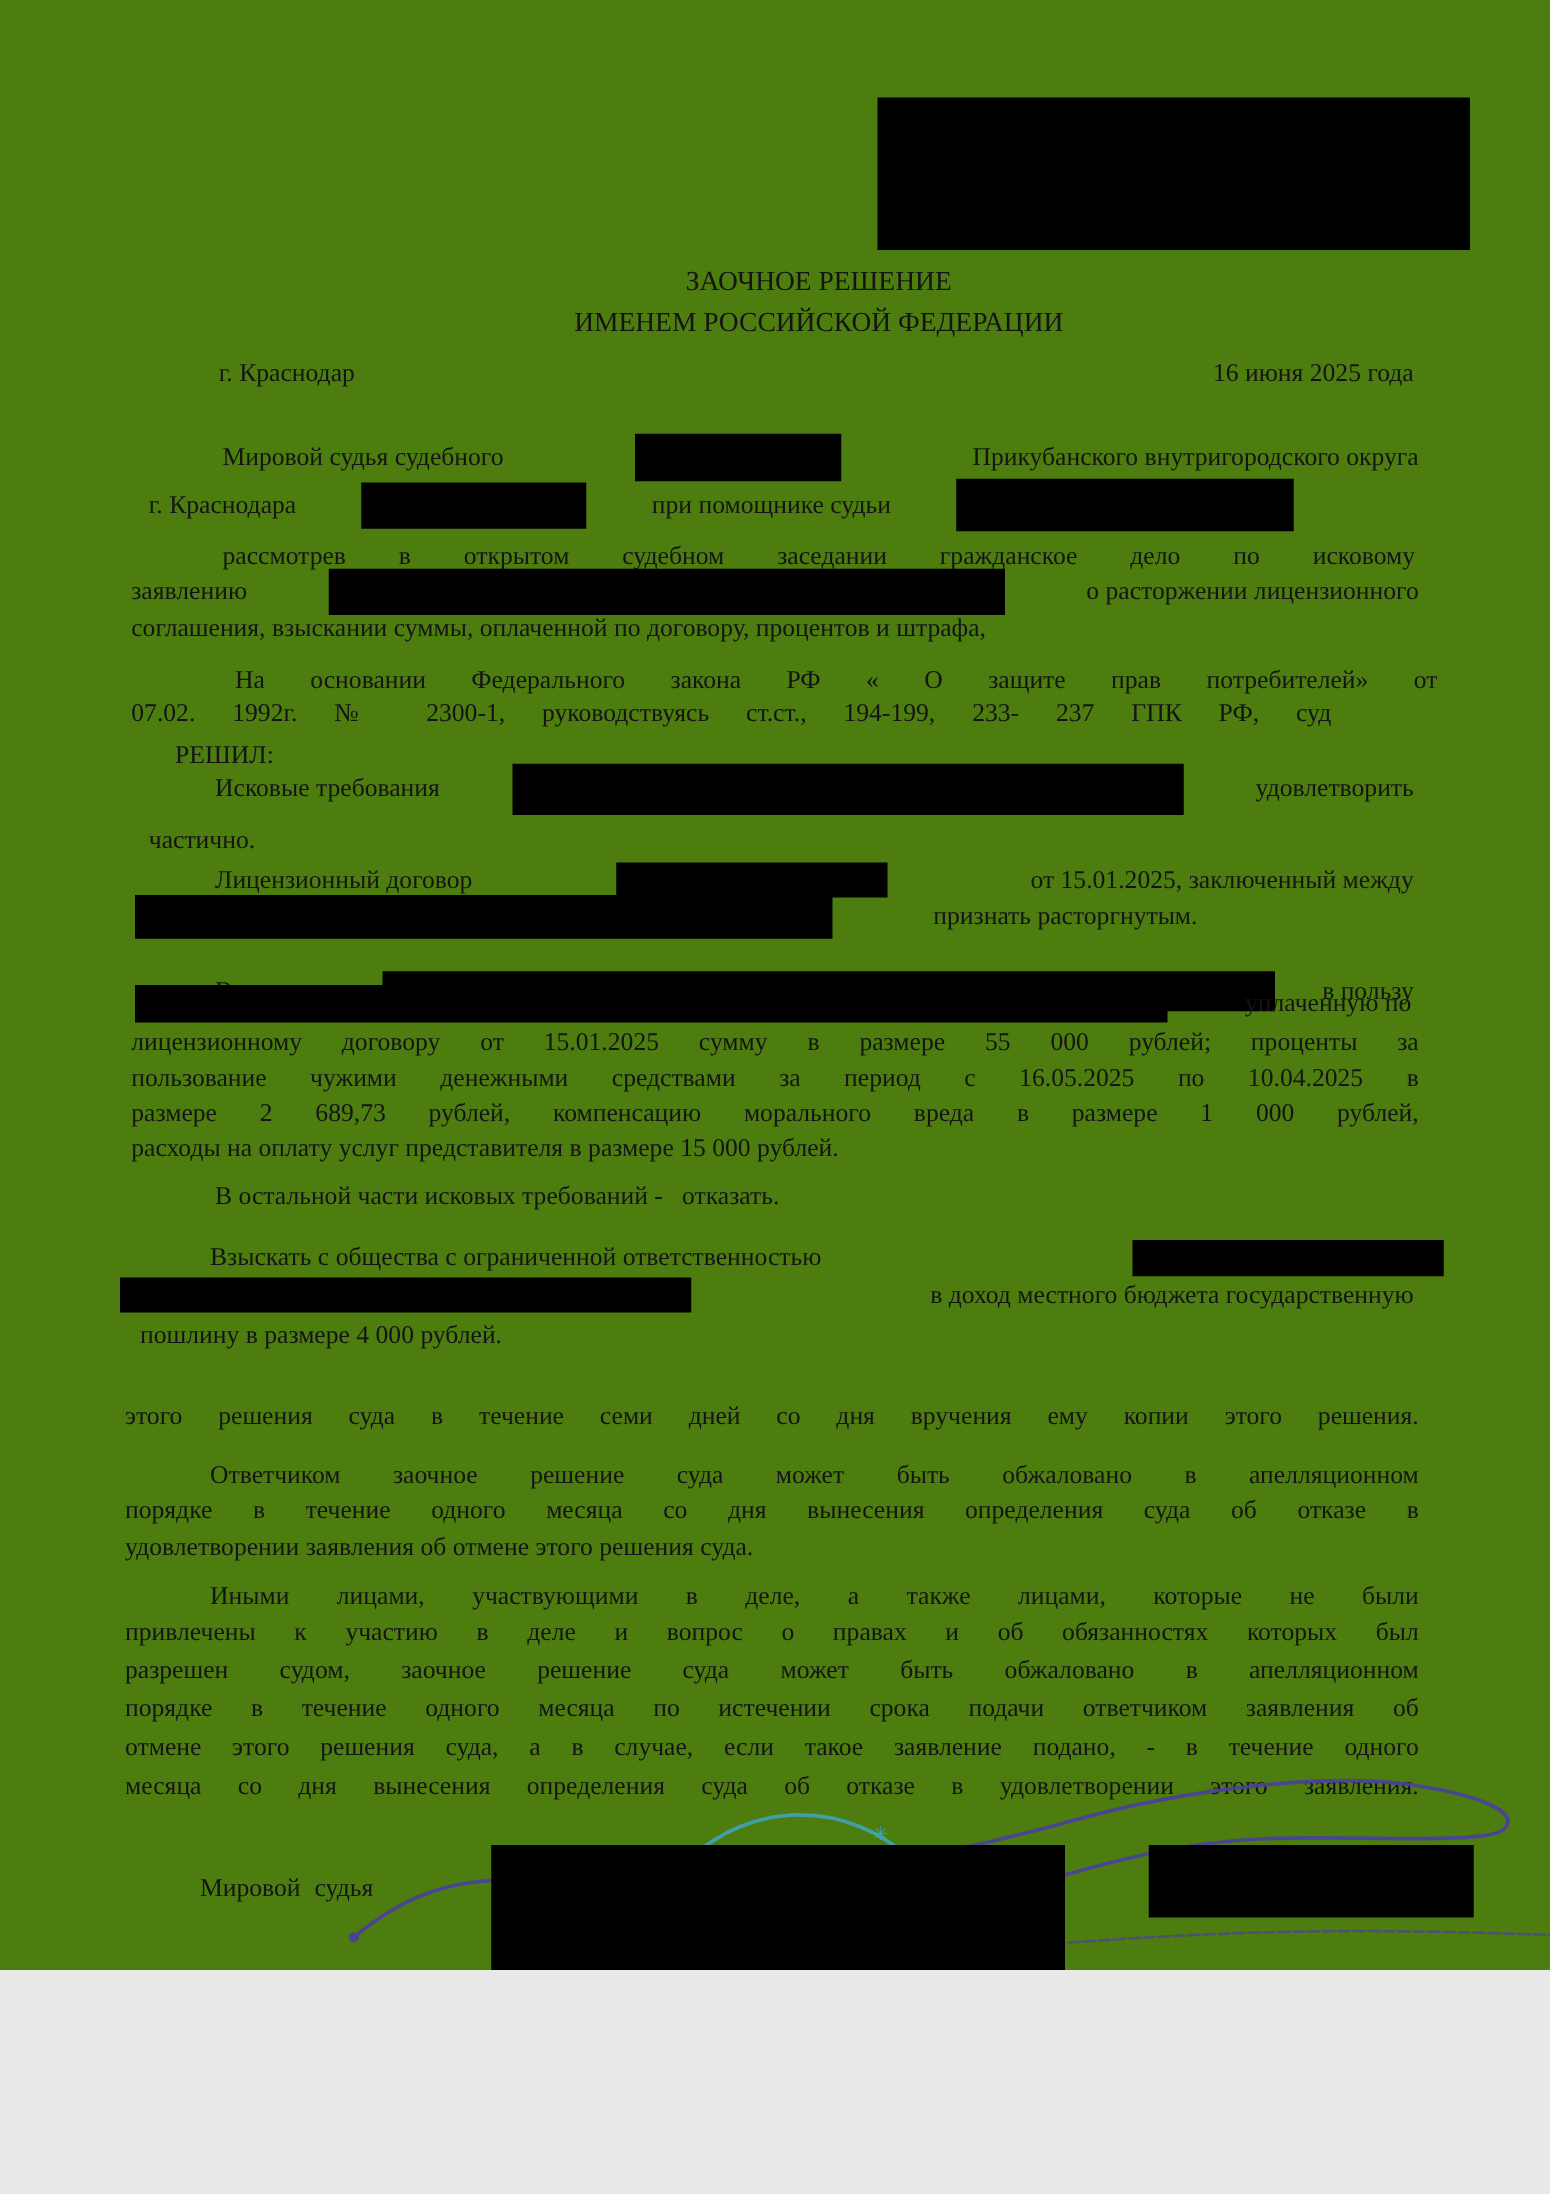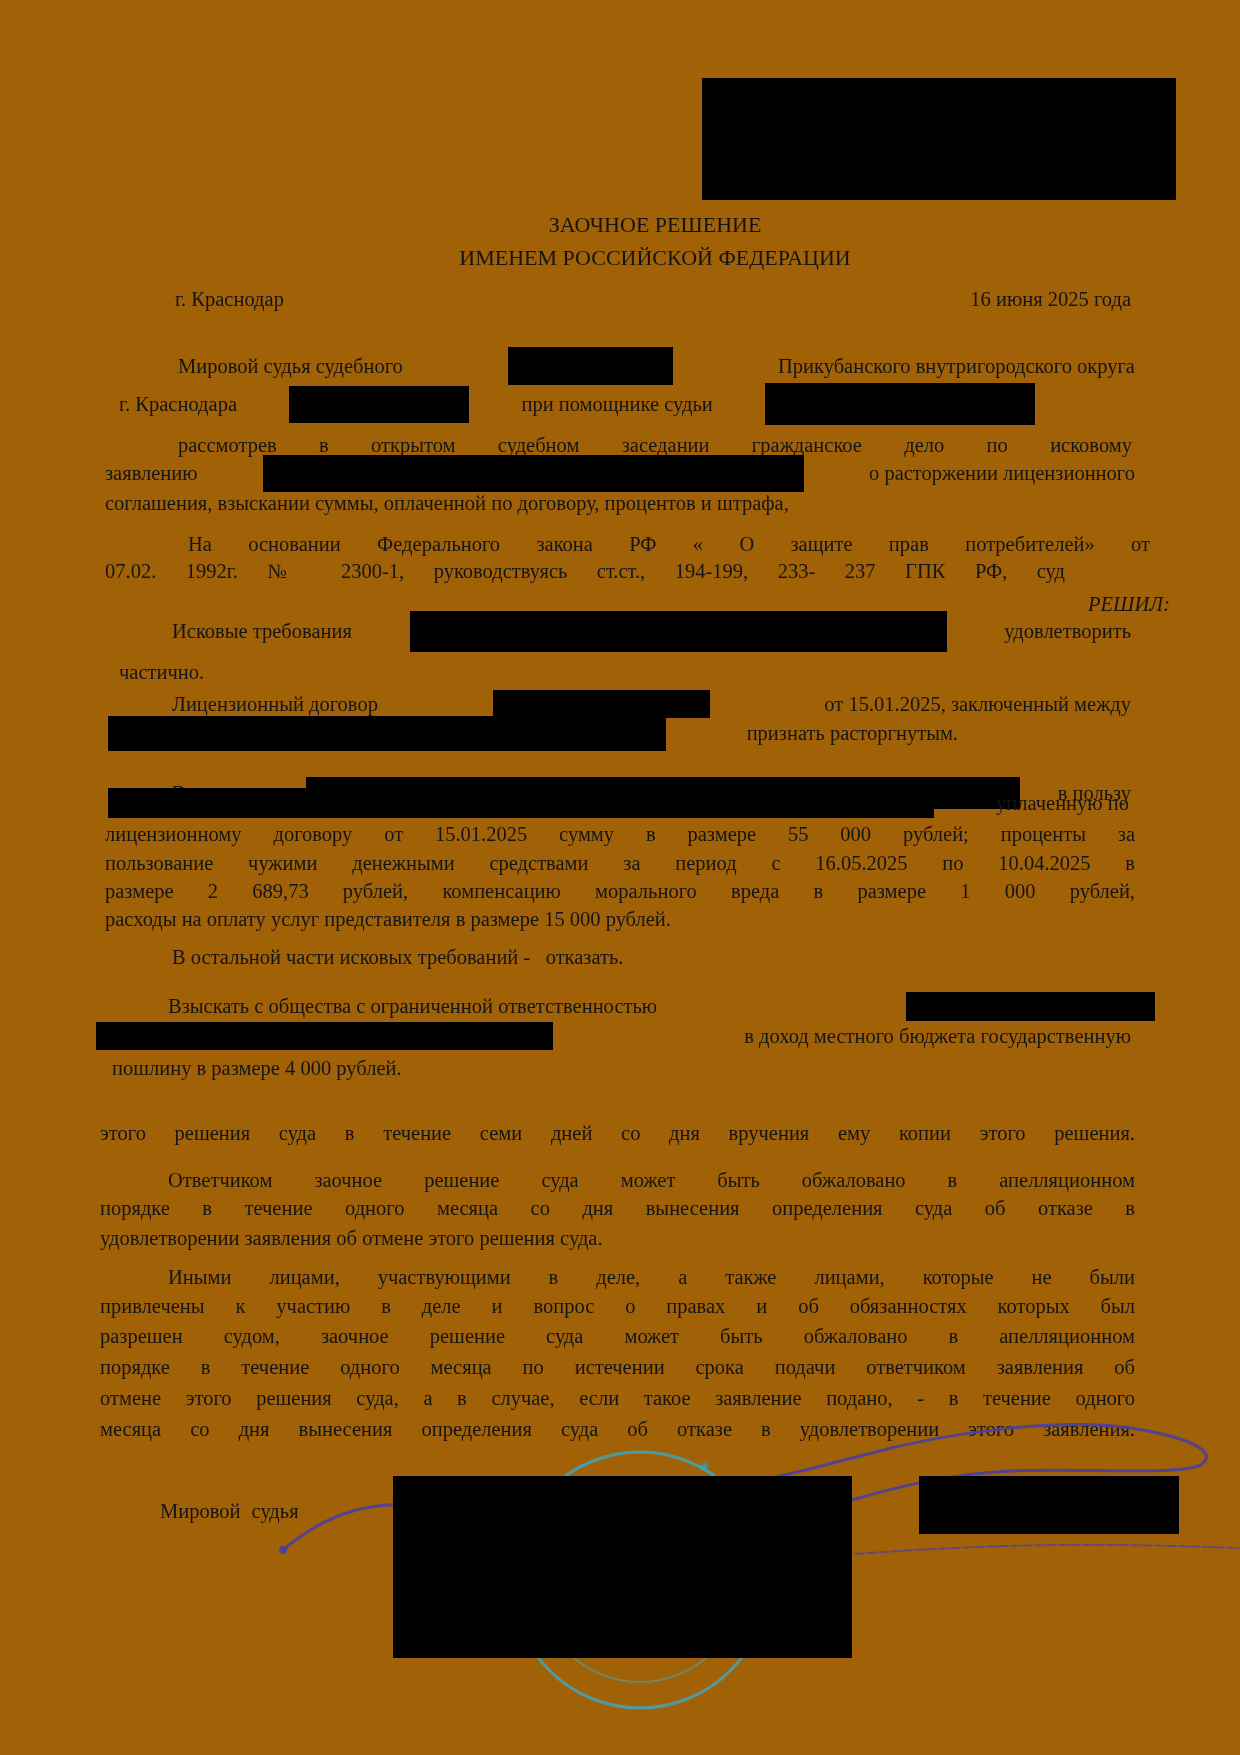--- a/index.html
+++ b/index.html
@@ -1,34 +1,34 @@
 <!DOCTYPE html>
 <html><head>
 <meta charset="utf-8">
 <style>
   html,body{margin:0;padding:0;background:#e8e8e8;}
   .page{
     position:relative;
-    width:1240px;height:1755px;
+    width:1240px;height:1576px;
     margin:0 auto;
-    background:#a16207;
+    background:#4d7c0f;
     font-family:"Liberation Serif","DejaVu Serif",serif;
     color:#141414;
     overflow:hidden;
   }
   .line{
     position:absolute;
     height:28px;line-height:28px;
     font-size:20.5px;
     white-space:nowrap;
   }
   .flexline{display:flex;justify-content:space-between;align-items:center;}
   .just{text-align:justify;text-align-last:justify;white-space:normal;overflow:visible;}
   .left{text-align:left;}
-  .center{text-align:right;font-style:italic;}
+  .center{text-align:left;}
   .seg{white-space:nowrap;}
   .redact{background:#000;display:inline-block;flex:0 0 auto;}
   .redact.abs{position:absolute;}
   .title{
     position:absolute;left:140px;width:1030px;
     text-align:center;font-size:22px;line-height:30px;height:30px;
     white-space:nowrap;
   }
   svg{position:absolute;}
 </style>

